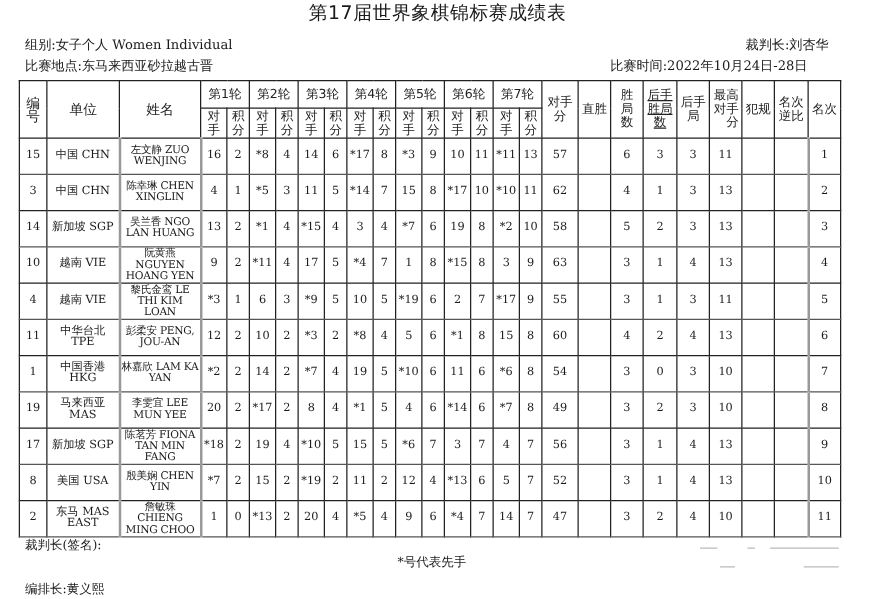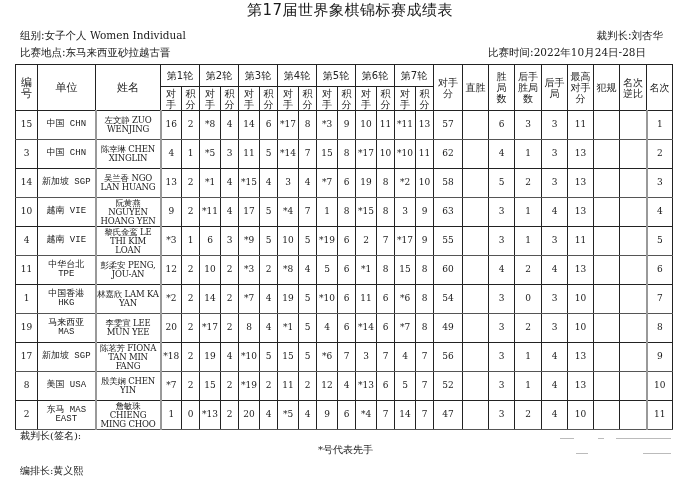--- a/index.html
+++ b/index.html
@@ -13,21 +13,21 @@
   .m-venue { left: 20px; top: 46px; text-align: center; }
   .m-date { right: 54px; top: 46px; }
   table.results { position: absolute; left: 15px; top: 64px; width: 656px;
                   border-collapse: collapse; table-layout: fixed; border: 1.5px solid #111; }
   table.results th, table.results td { border: 1px solid #222; padding: 0; text-align: center;
                   vertical-align: middle; overflow: hidden; }
   table.results th { font-family: "DejaVu Sans", sans-serif; font-weight: normal; font-size: 10px; line-height: 11px; color: #222; }
   table.results th.big { font-size: 11px; }
   table.results td { font-size: 9px; height: 28px; line-height: 9.5px; }
   table.results td.name { font-size: 8.5px; line-height: 9px; letter-spacing: -0.2px; border-left: 2px solid #999; border-right: 2px solid #999; }
-  table.results td.unit { font-size: 9px; font-family: Liberation Mono, monospace; }
+  table.results td.unit { font-size: 9px; }
   table.results td.rank { border-left: 2px solid #999; }
   table.results tr.row td { border-bottom: 1px solid #222; }
   table.results tr.row:nth-child(odd) td { border-bottom-color: #555; }
   .round-head { height: 22px; }
   .sub-head { height: 24px; }
   .foot { position: absolute; font-size: 10px; white-space: nowrap; }
   .f-sign { left: 20px; top: 429px; }
   .f-note { left: 318px; top: 443px; }
   .f-arr { left: 20px; top: 464px; }
   .stamp { position: absolute; left: 558px; top: 436px; width: 115px; height: 20px; }
@@ -79,23 +79,23 @@
       <th colspan="2">第1轮</th>
       <th colspan="2">第2轮</th>
       <th colspan="2">第3轮</th>
       <th colspan="2">第4轮</th>
       <th colspan="2">第5轮</th>
       <th colspan="2">第6轮</th>
       <th colspan="2">第7轮</th>
       <th rowspan="2" style="padding:0 4px;">对手分</th>
       <th rowspan="2">直胜</th>
       <th rowspan="2" style="padding:0 3px;">胜局数</th>
-      <th rowspan="2" style="padding:0 2px;">后手胜局数</th>
+      <th rowspan="2" style="padding:0 2px;text-decoration:underline;">后手胜局数</th>
       <th rowspan="2" style="padding:0 2px;">后手局</th>
-      <th rowspan="2" style="padding:0 2px;">最高对手分</th>
+      <th rowspan="2" style="padding:0 2px;text-align:right;">最高对手分</th>
       <th rowspan="2">犯规</th>
       <th rowspan="2" style="padding:0 3px;">名次逆比</th>
       <th rowspan="2">名次</th>
     </tr>
     <tr class="sub-head">
       <th style="padding:0 3px;">对手</th>
       <th style="padding:0 2px;">积分</th>
       <th style="padding:0 3px;">对手</th>
       <th style="padding:0 2px;">积分</th>
       <th style="padding:0 3px;">对手</th>

